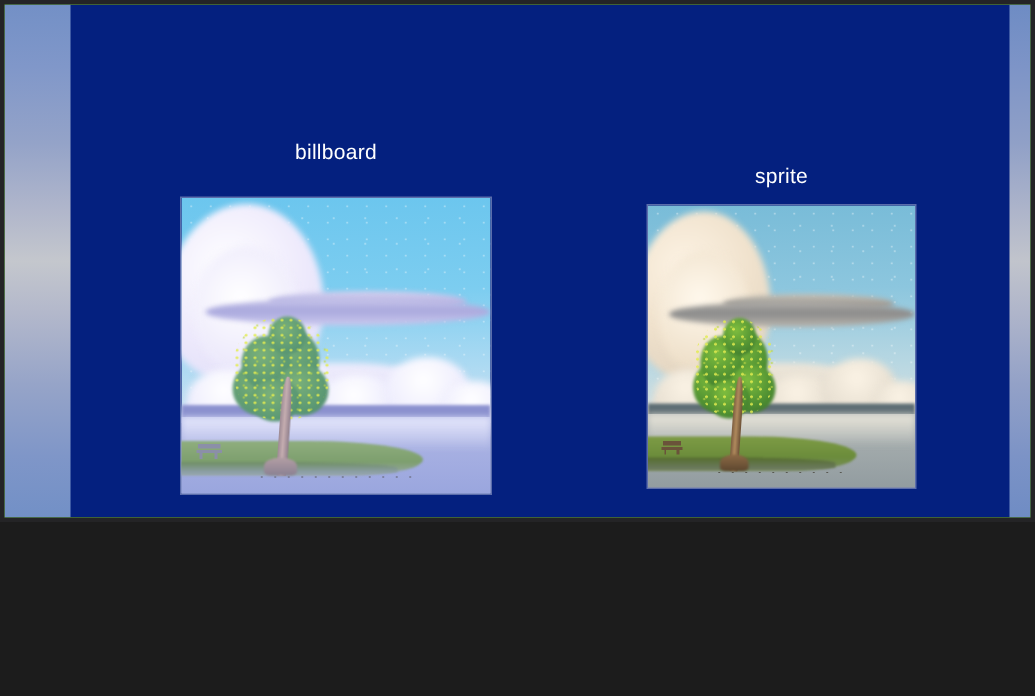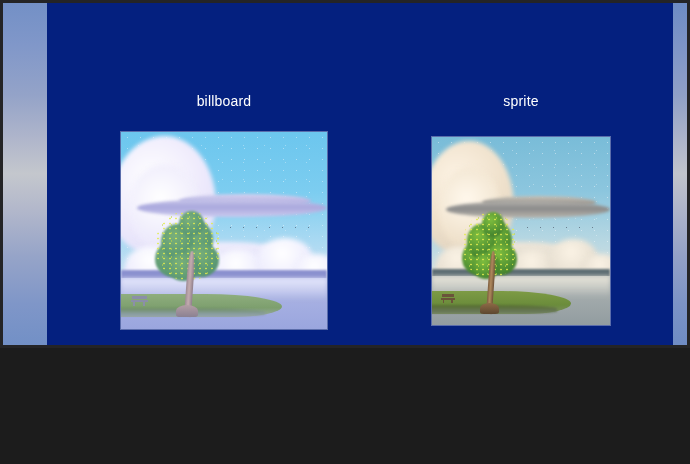--- a/index.html
+++ b/index.html
@@ -91,21 +91,21 @@
     overflow: hidden;
     border: 1px solid rgba(255,255,255,0.35);
     box-sizing: border-box;
   }
 
   #quad-billboard { left: 117px; top: 90px; width: 208px; height: 240px; }
   #quad-billboard .quad-label { top: 0px; }
   #quad-billboard .quad-img   { left: 0px; top: 38px; width: 208px; height: 199px; }
 
   #quad-sprite { left: 428px; top: 90px; width: 180px; height: 235px; }
-  #quad-sprite .quad-label { top: 0px; }
+  #quad-sprite .quad-label { top: 16px; }
   #quad-sprite .quad-img   { left: 0px; top: 43px; width: 180px; height: 190px; }
 
   
   .scene {
     position: absolute;
     inset: 0;
     overflow: hidden;
   }
   .sky {
     position: absolute;

